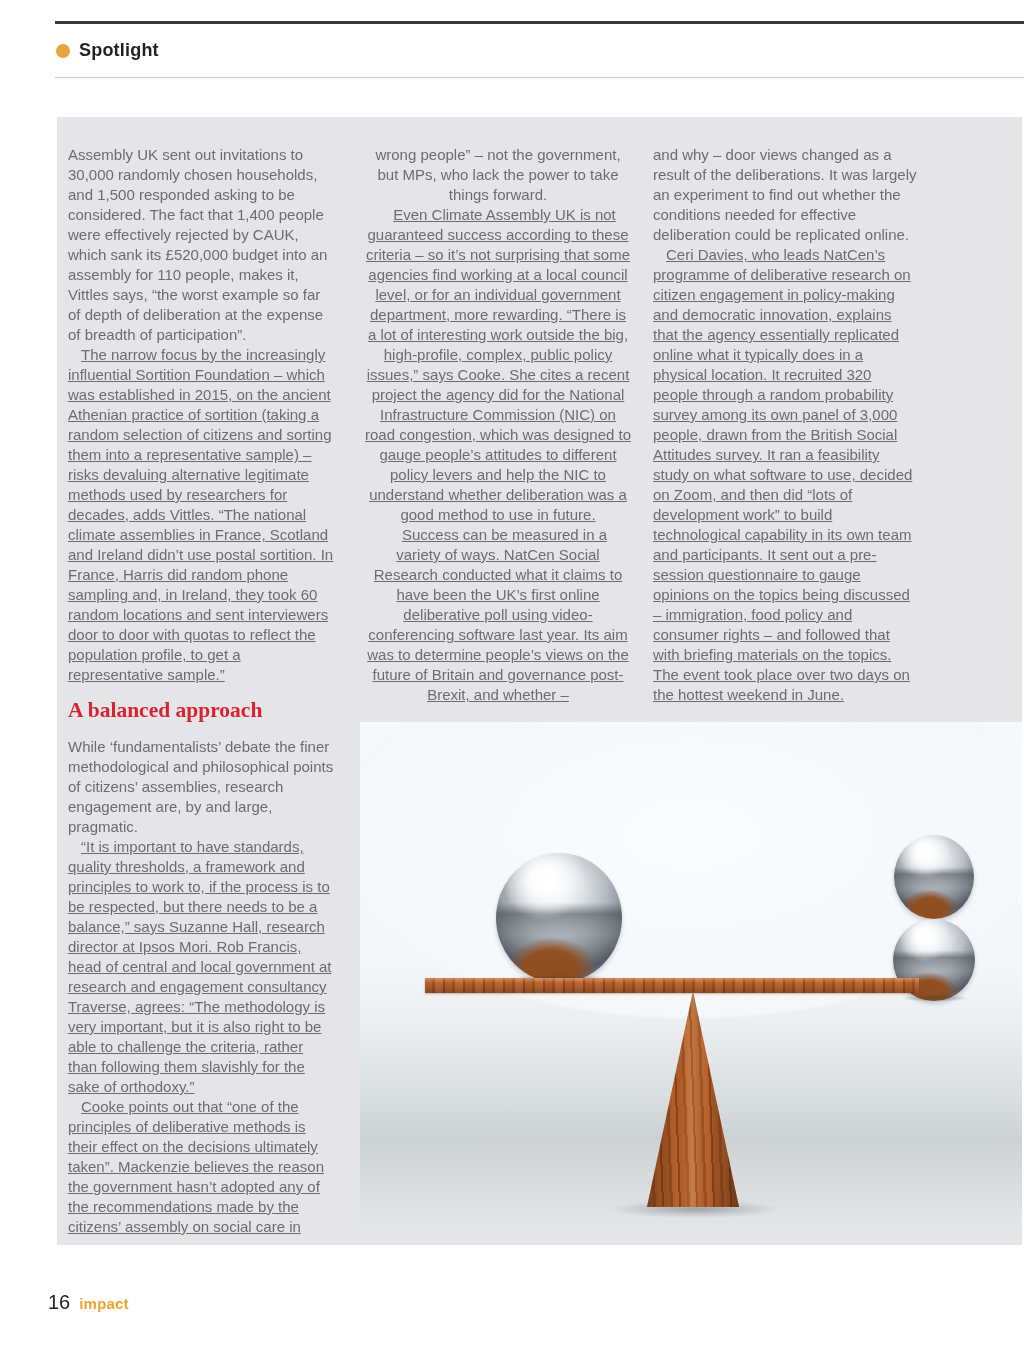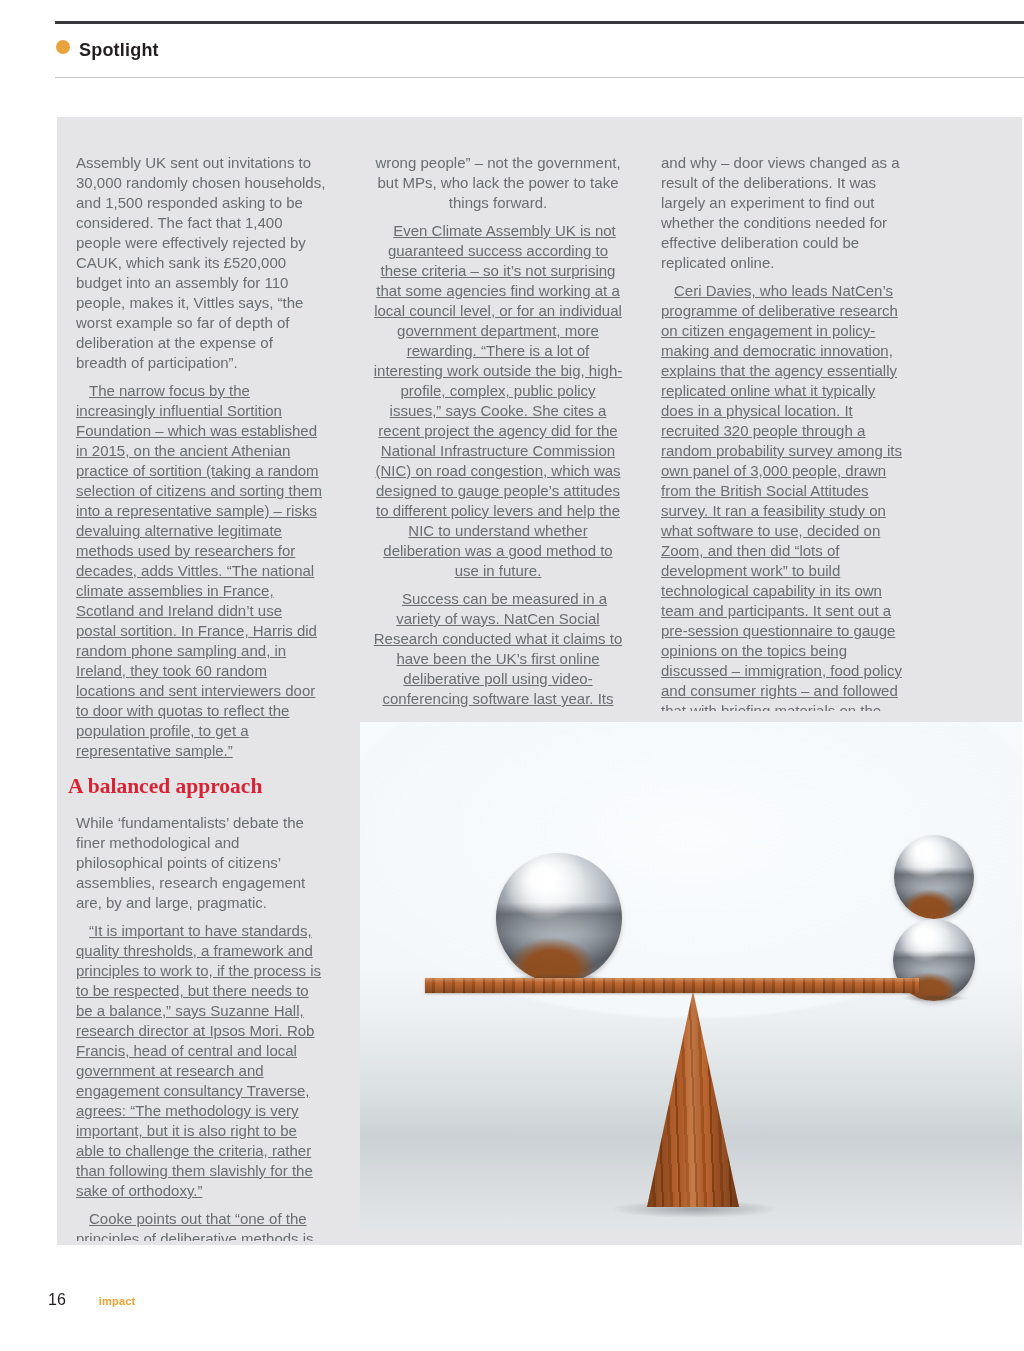--- a/index.html
+++ b/index.html
@@ -2,30 +2,30 @@
 <html><head>
 <meta charset="utf-8">
 <style>
   html,body { margin:0; padding:0; }
   body { width:1024px; height:1351px; background:#ffffff; font-family:"Liberation Sans", sans-serif; position:relative; overflow:hidden; }
 
   .page { position:absolute; inset:0; background:#ffffff; }
 
   
   .top-rule { position:absolute; left:55px; right:0; top:21px; height:3px; background:#39383a; }
-  .section-header { position:absolute; left:56px; top:40px; display:flex; align-items:flex-start; gap:9px; }
+  .section-header { position:absolute; left:56px; top:40px; display:flex; align-items:center; gap:9px; }
   .section-dot { width:14px; height:14px; border-radius:50%; background:#e8a33d; }
   .section-label { font-size:18px; font-weight:bold; color:#231f20; letter-spacing:.2px; }
   .header-rule { position:absolute; left:55px; right:0; top:77px; height:1px; background:#c9c9cb; }
 
   
   .content-box { position:absolute; left:57px; top:117px; width:965px; height:1128px; background:#e5e5e7; }
 
   .col { position:absolute; top:28px; width:266px; color:#6a6d70; font-size:15px; line-height:20px; }
-  .col p { margin:8px; }
+  .col p { margin:0; }
   .col p.indent { text-indent:13px;text-decoration:underline; }
   .col-1 { left:11px; height:1096px; overflow:hidden; }
   .col-2 { left:308px; height:566px; overflow:hidden;text-align:center; }
   .col-3 { left:596px; height:566px; overflow:hidden; }
 
   .sub-heading { font-family:"Liberation Serif", serif; font-weight:bold; color:#d92334; font-size:21.5px; line-height:24px; margin:13px 0 15px 0; }
 
   
   .photo { position:absolute; left:303px; top:605px; width:662px; height:507px; overflow:hidden;
     background:
@@ -58,22 +58,22 @@
   .ball-large  { left:136px; top:131px; width:126px; height:130px; }
   .ball-right-bottom { left:533px; top:197px; width:82px; height:82px; }
   .ball-right-top { left:534px; top:113px; width:80px; height:84px; }
   .ball-contact-shadow { position:absolute; border-radius:50%;
     background:radial-gradient(ellipse at center, rgba(70,60,55,.45) 0%, rgba(70,60,55,0) 70%); }
   .shadow-large { left:150px; top:252px; width:100px; height:9px; }
   .shadow-right { left:541px; top:272px; width:68px; height:8px; }
 
   
   .footer { position:absolute; left:48px; top:1291px; display:flex; align-items:baseline; gap:9px; }
-  .page-number { font-size:16px; color:#231f20; }
-  .magazine-logo { font-size:11px; font-weight:bold; color:#eda231; letter-spacing:.2px;margin-left:24px; }
+  .page-number { font-size:20px; color:#231f20; }
+  .magazine-logo { font-size:15px; font-weight:bold; color:#eda231; letter-spacing:.2px; }
 </style>
 </head>
 <body>
 
 <div class="page">
 
   <div class="top-rule"></div>
 
   <div class="section-header">
     <span class="section-dot"></span>

